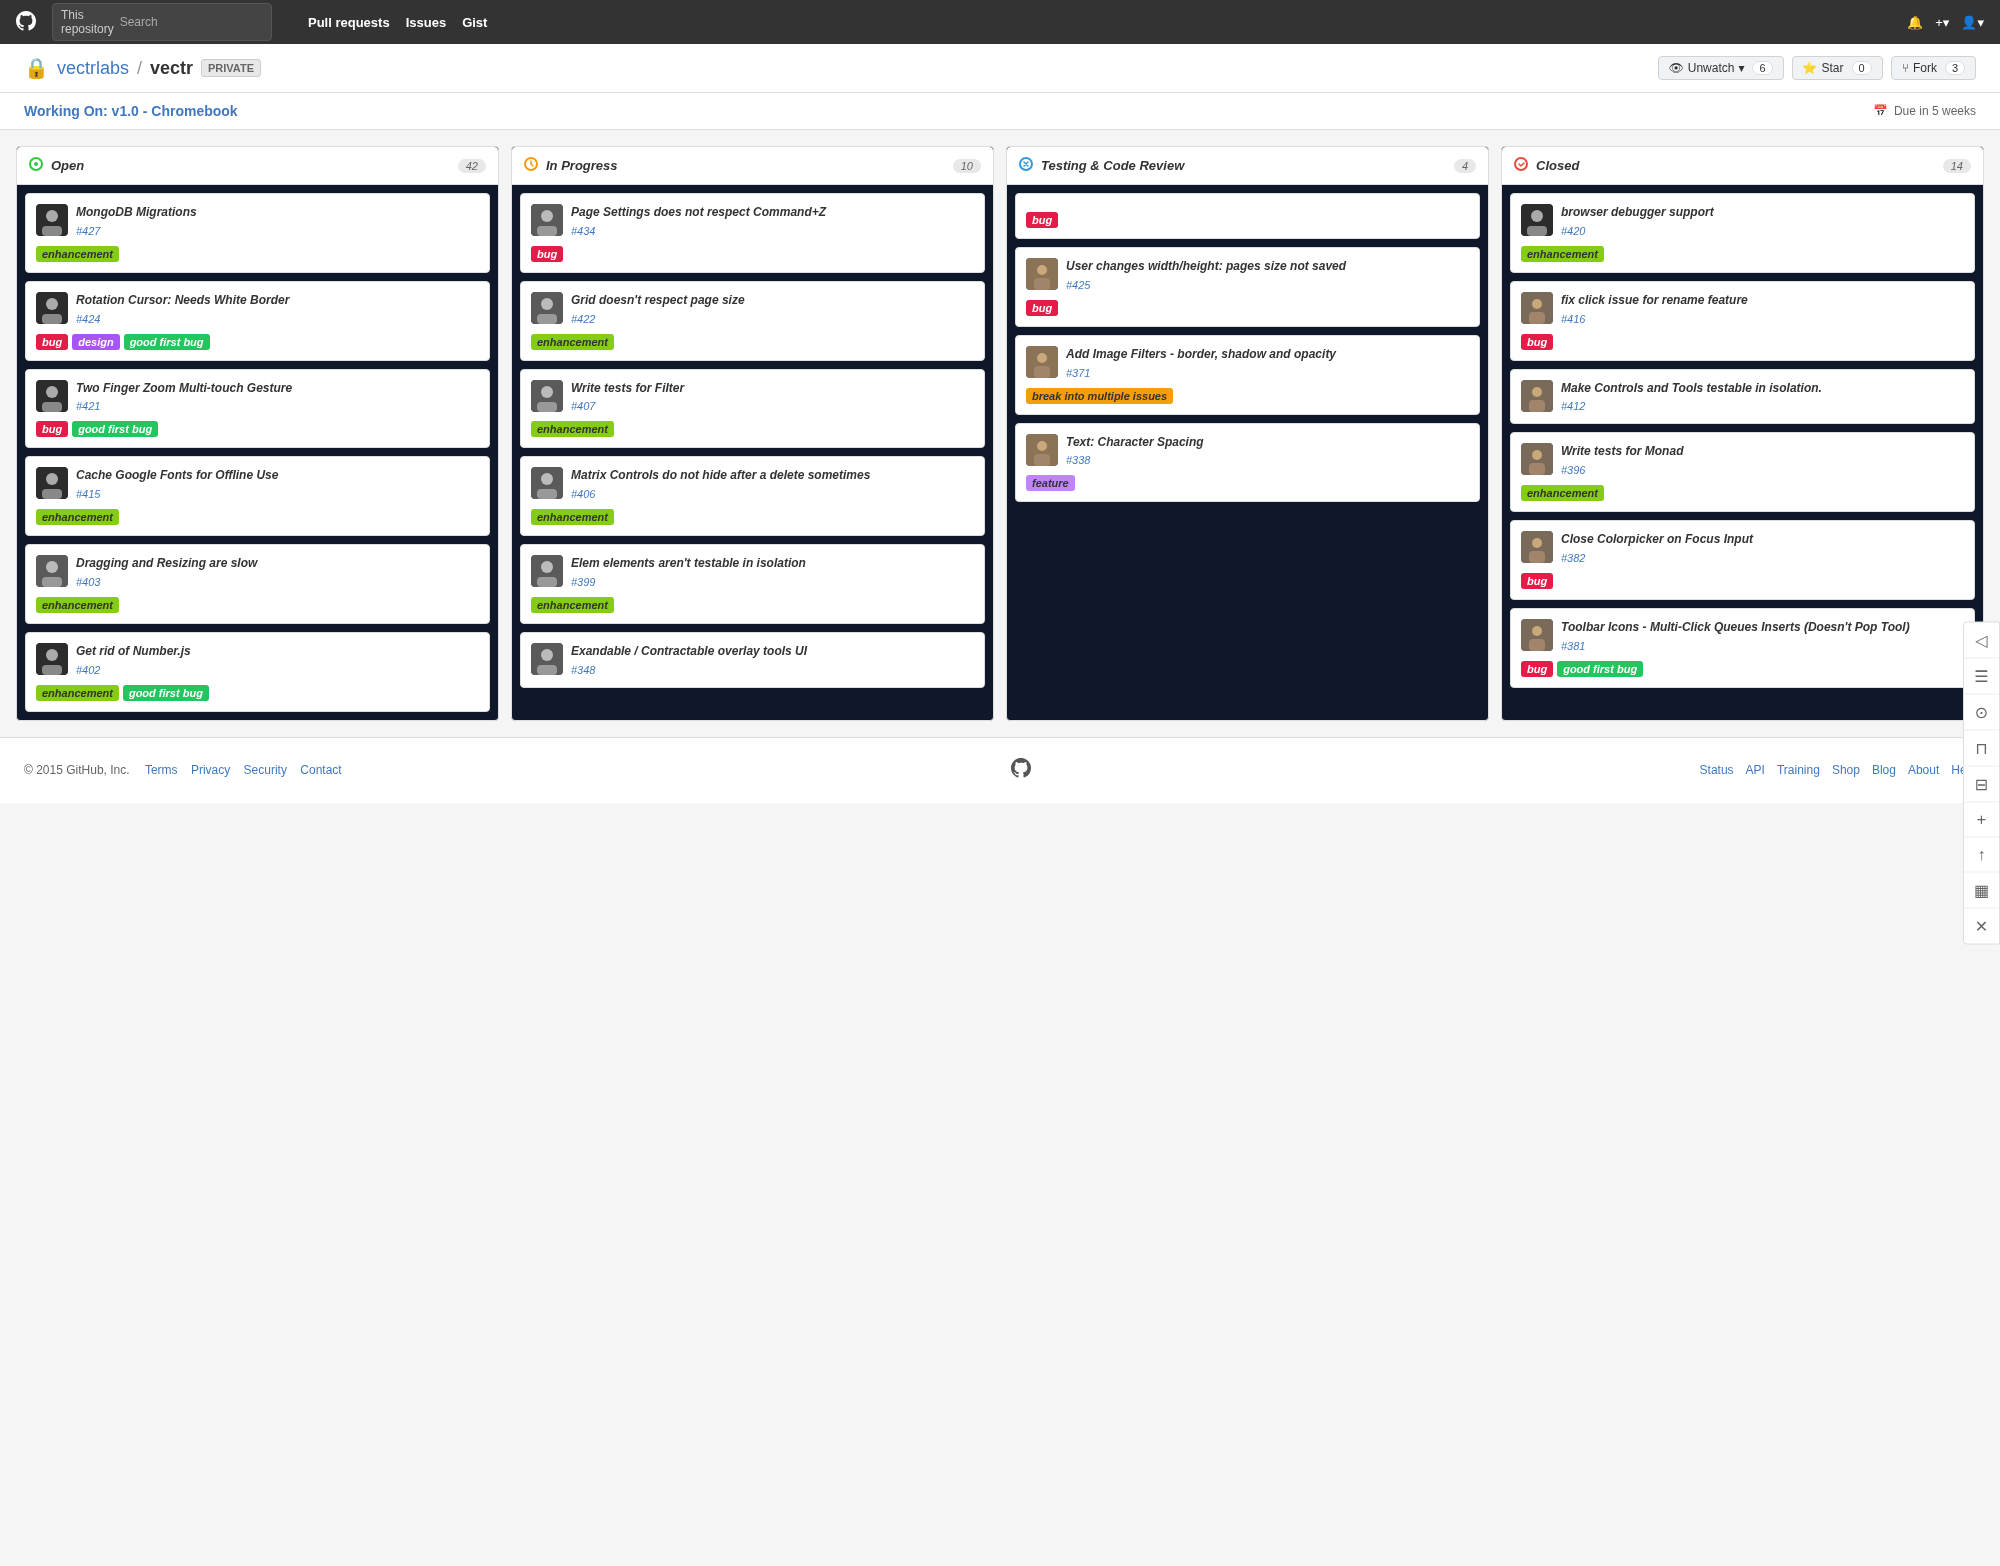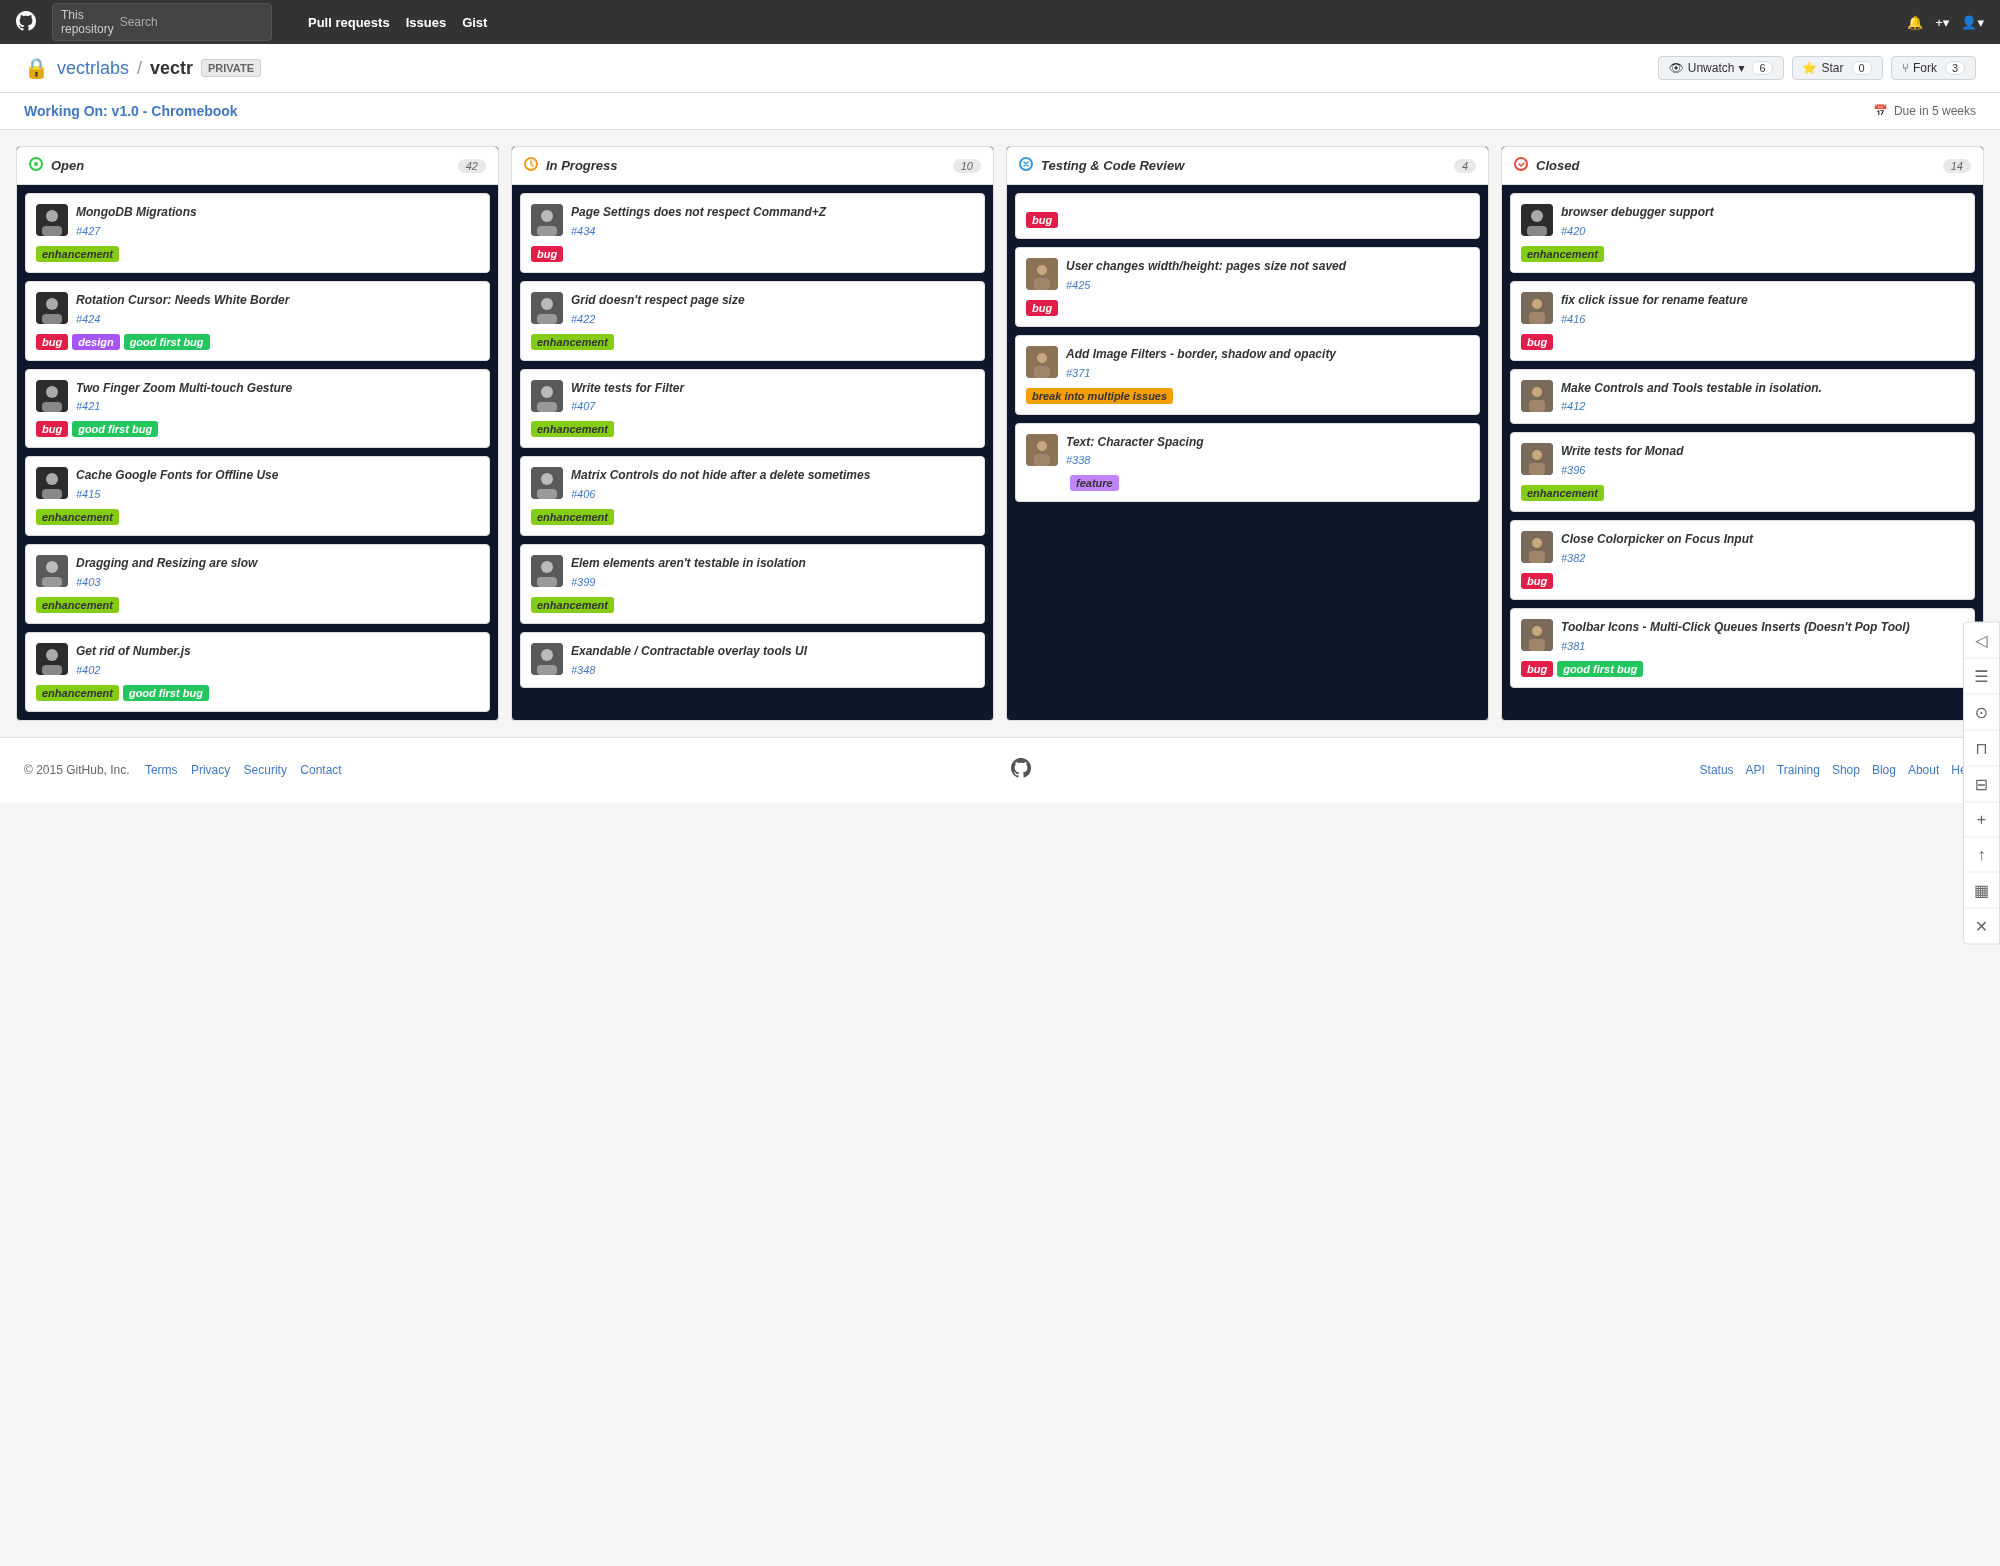--- a/index.html
+++ b/index.html
@@ -46,21 +46,21 @@
     .card-avatar { width: 32px; height: 32px; border-radius: 4px; background: #555; flex-shrink: 0; overflow: hidden; display: flex; align-items: center; justify-content: center; }
     .card-content { flex: 1; min-width: 0; }
     .card-title { font-size: 12px; font-weight: 600; color: #333; line-height: 1.4; margin-bottom: 2px; }
     .card-number { color: #4078c0; font-size: 11px; text-decoration: none; }
     .card-labels { display: flex; flex-wrap: wrap; gap: 4px; margin-top: 8px; }
     .label { border-radius: 3px; padding: 2px 6px; font-size: 11px; font-weight: 600; color: #fff; text-align: center; }
     .label-bug { background: #e11d48; }
     .label-enhancement { background: #84cc16; color: #333; }
     .label-design { background: #a855f7; }
     .label-good-first-bug { background: #22c55e; }
-    .label-feature { background: #c084fc; color: #333; margin-left: 44px; }
+    .label-feature { background: #c084fc; color: #333; }
     .label-break { background: #f59e0b; color: #333; }
 
     
     .side-tools { position: fixed; right: 0; top: 50%; transform: translateY(-50%); background: #fff; border: 1px solid #ddd; border-radius: 4px 0 0 4px; display: flex; flex-direction: column; gap: 0; }
     .side-tool { padding: 8px 10px; border-bottom: 1px solid #eee; color: #666; cursor: pointer; font-size: 16px; text-align: center; }
     .side-tool:last-child { border-bottom: none; }
 
     
     .footer { background: #fff; border-top: 1px solid #ddd; padding: 20px 24px; display: flex; align-items: center; justify-content: space-between; color: #666; font-size: 12px; }
     .footer-right { display: flex; gap: 12px; }

